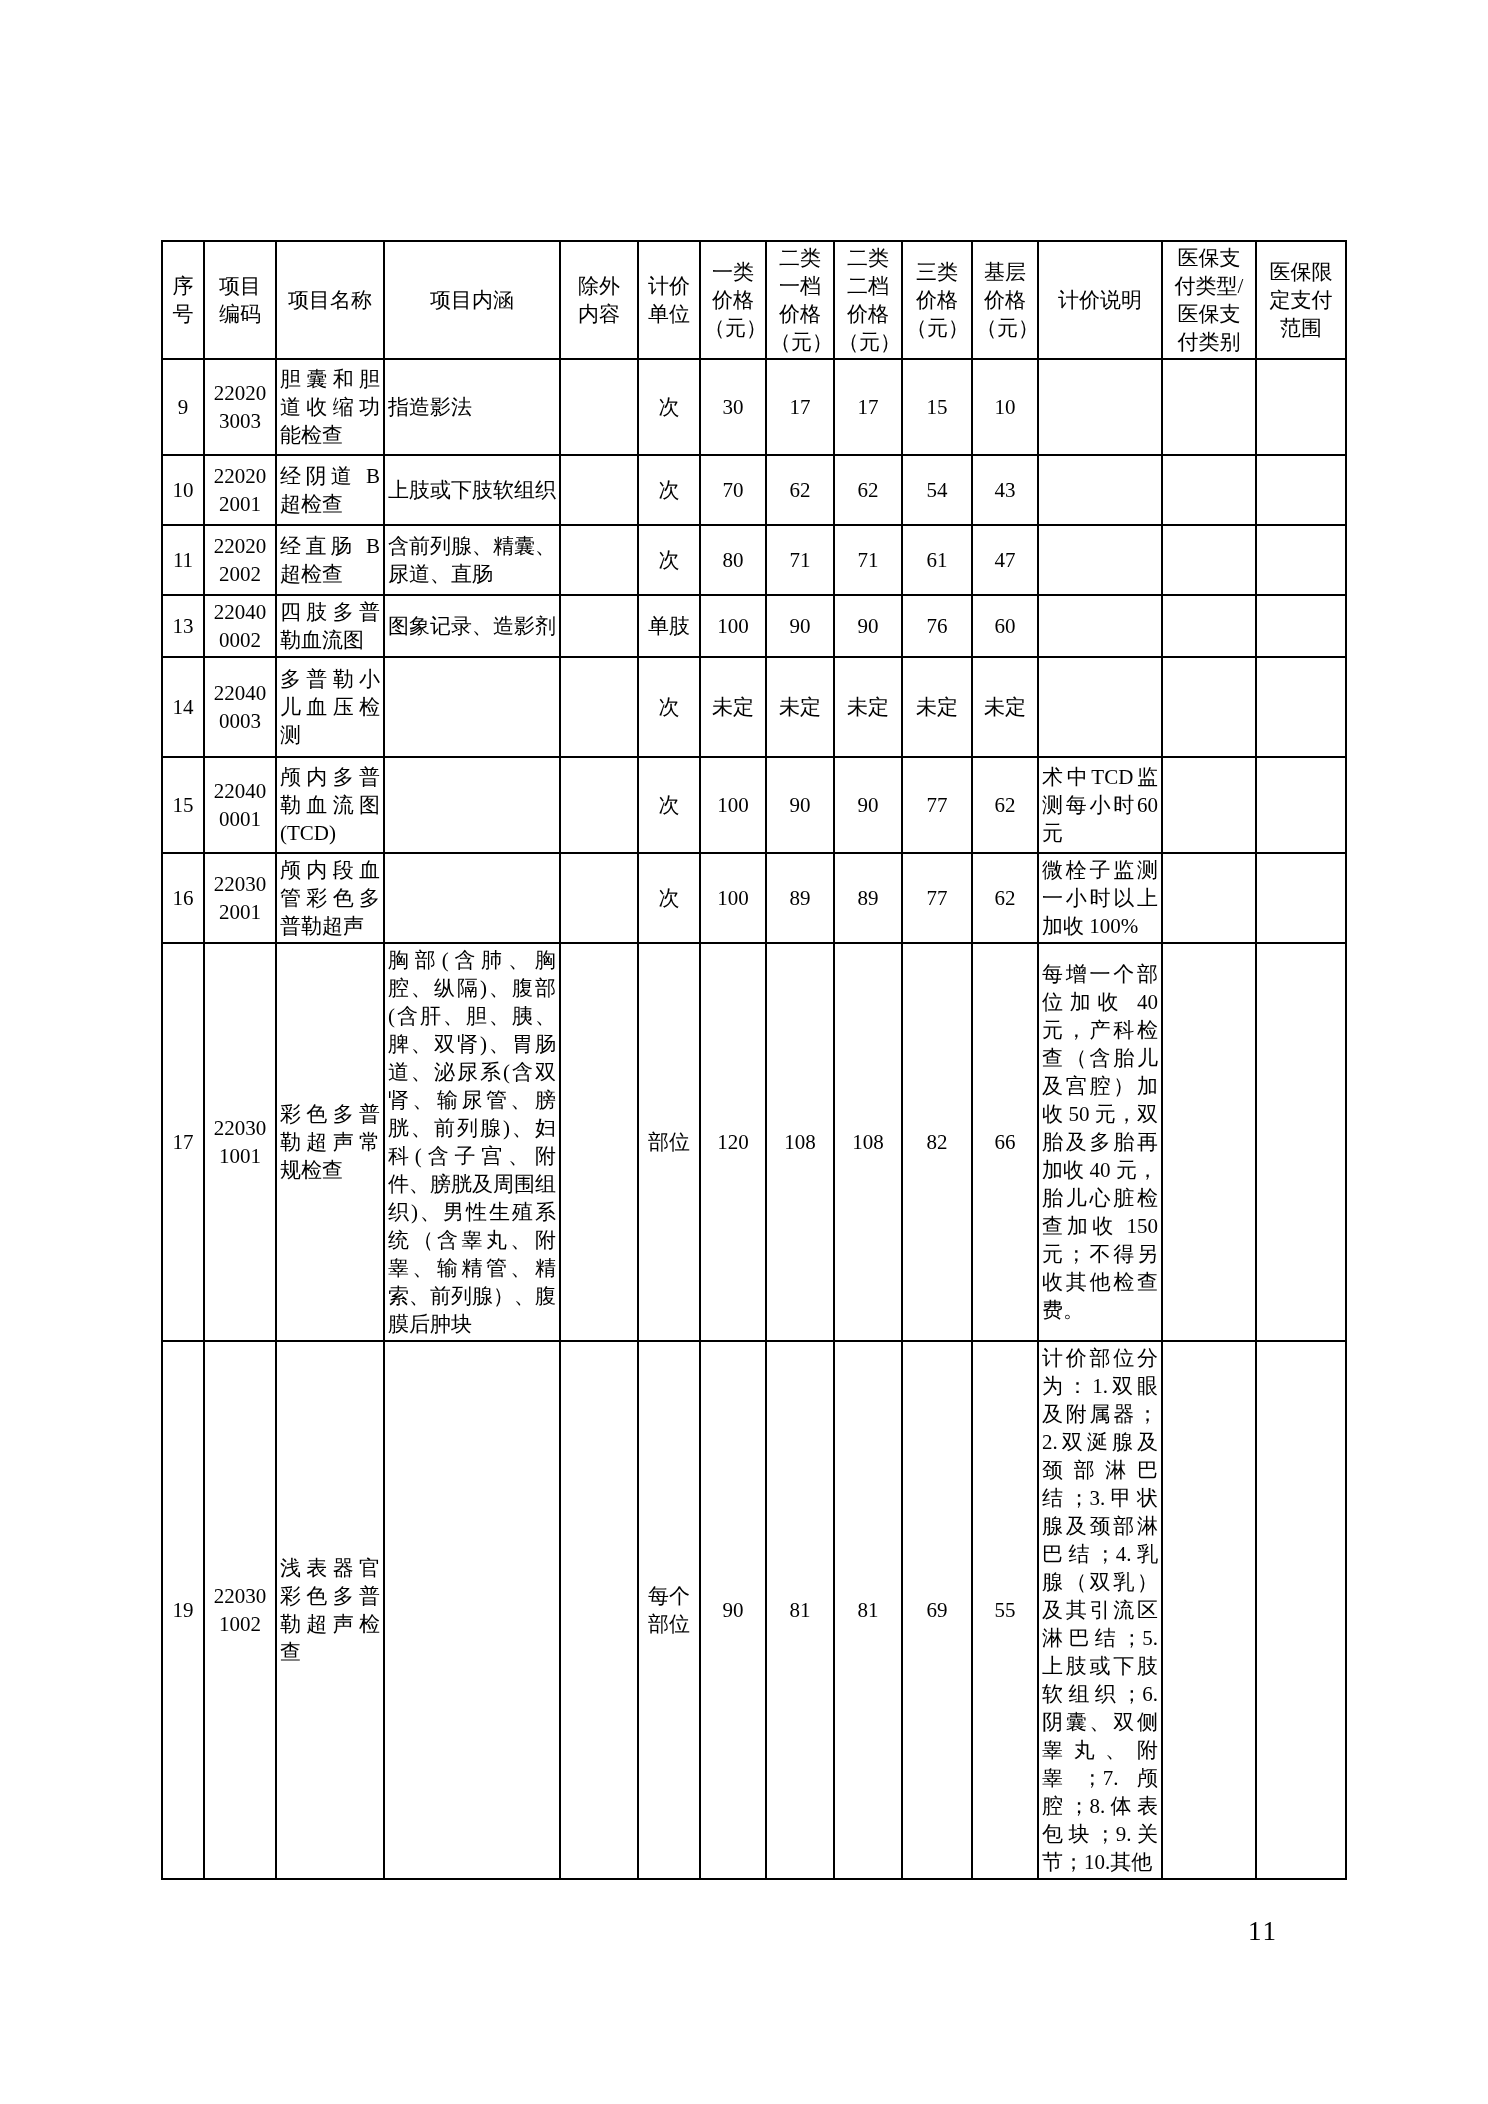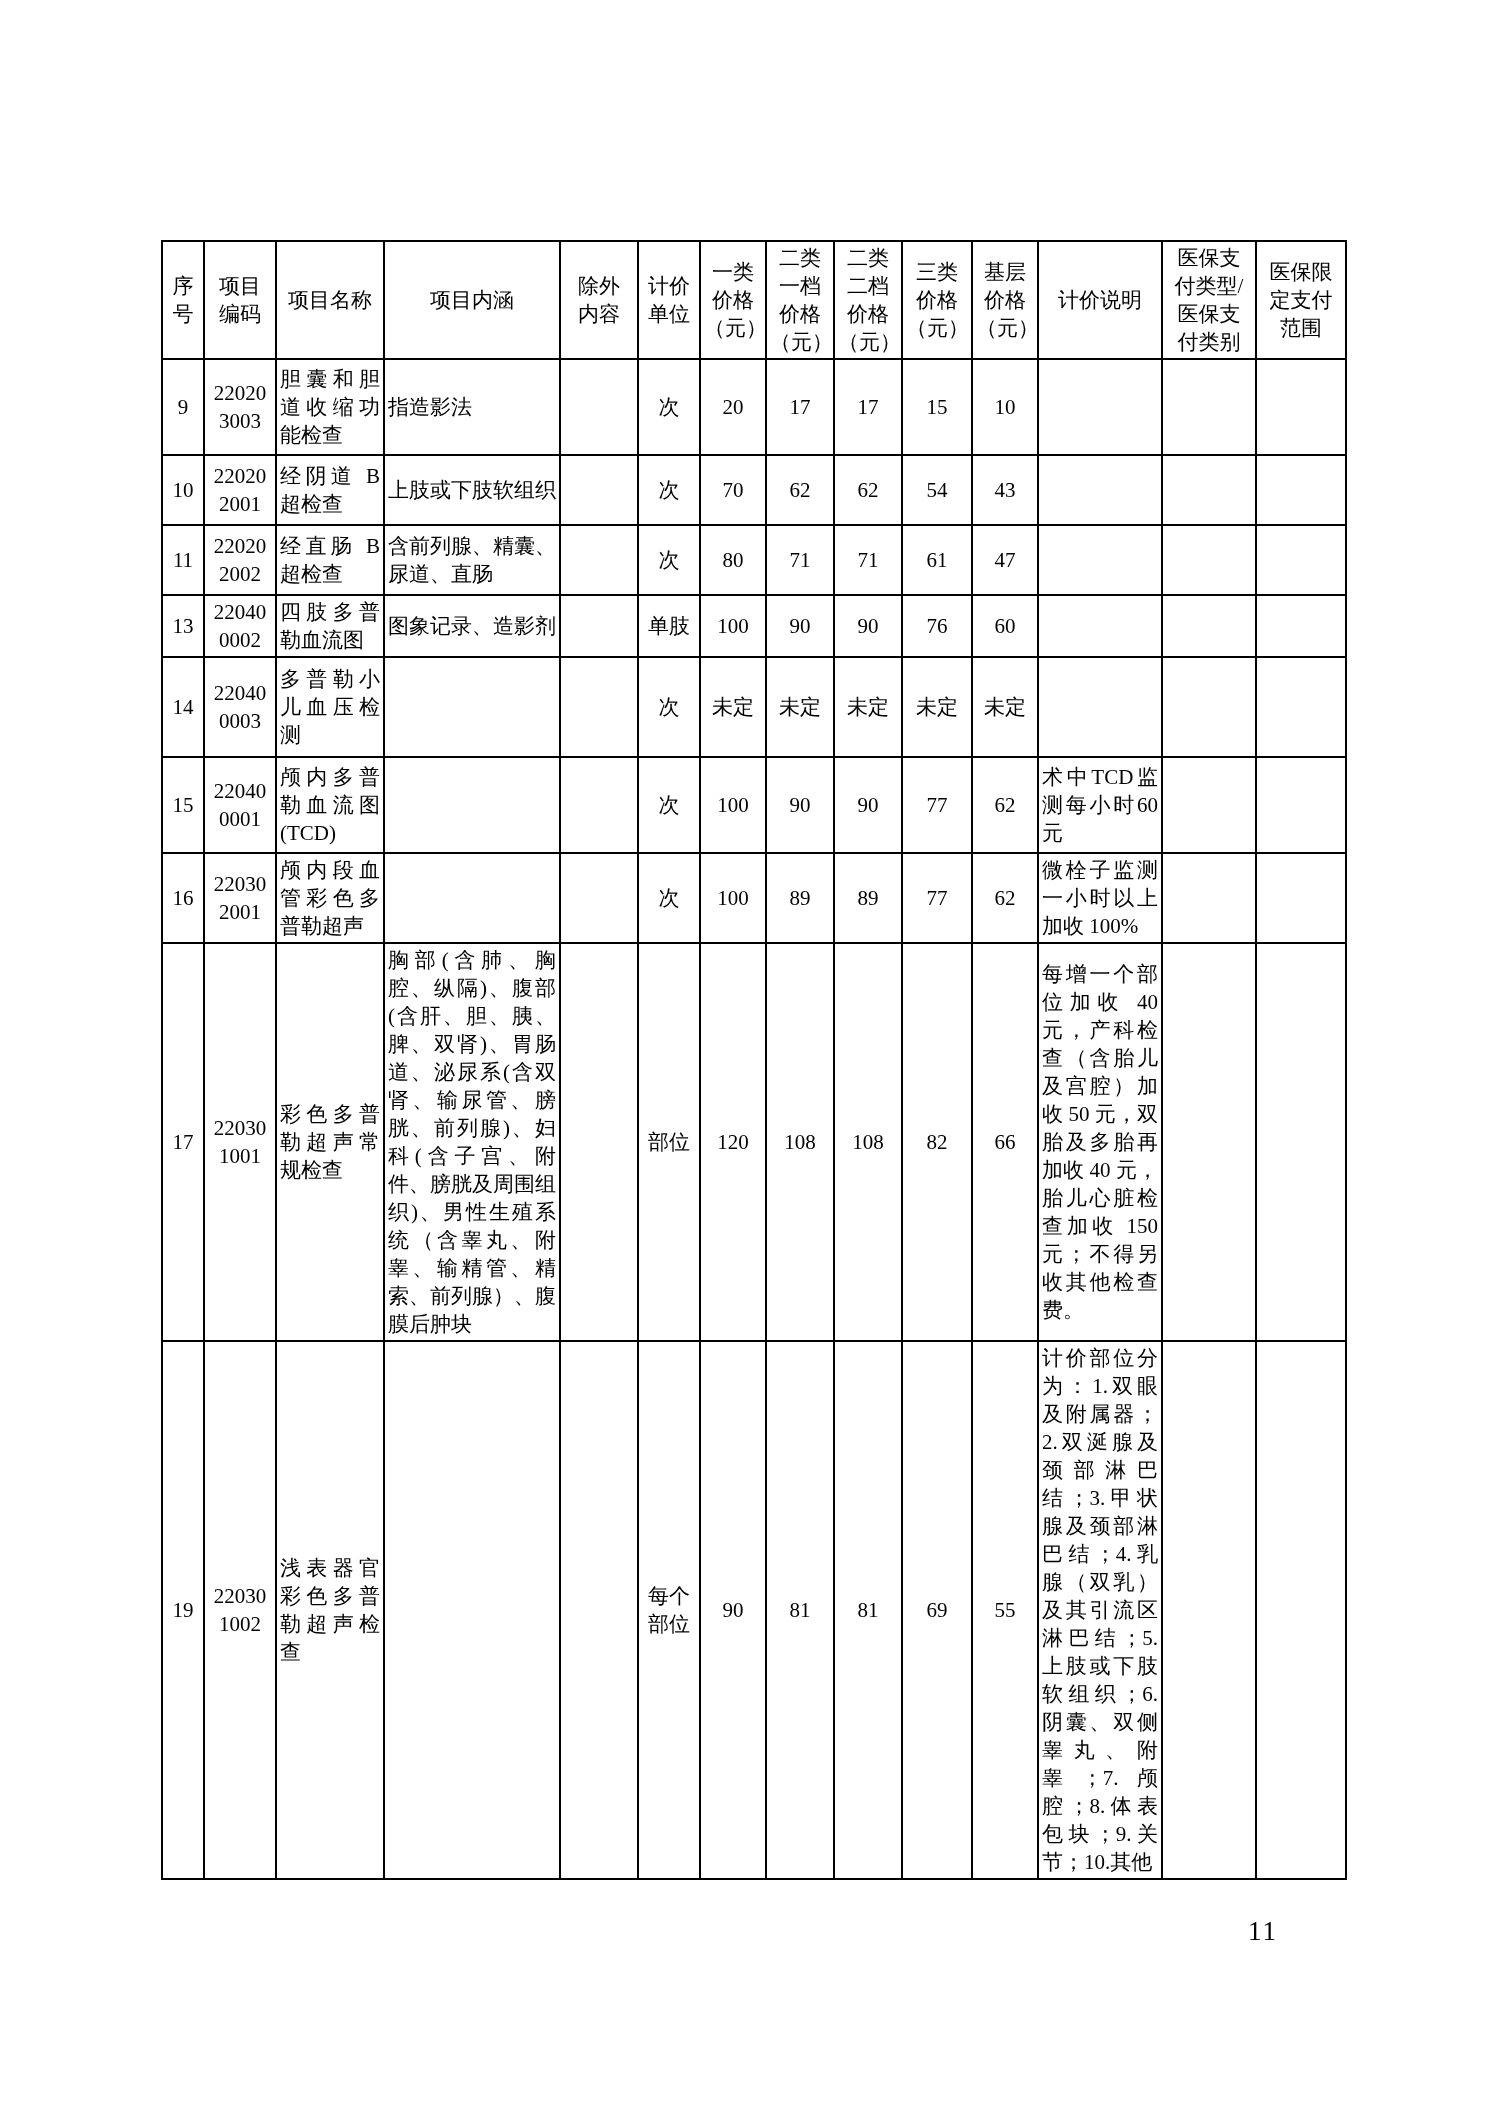--- a/index.html
+++ b/index.html
@@ -99,21 +99,21 @@
     </tr>
 
     <tr style="height:96px">
       <td class="c">9</td>
       <td class="c pre">22020
 3003</td>
       <td class="j">胆囊和胆道收缩功能检查</td>
       <td class="j">指造影法</td>
       <td class="c"></td>
       <td class="c">次</td>
-      <td class="c">20</td>
+      <td class="c">30</td>
       <td class="c">17</td>
       <td class="c">17</td>
       <td class="c">15</td>
       <td class="c">10</td>
       <td class="j"></td>
       <td class="c"></td>
       <td class="c"></td>
     </tr>
 
     <tr style="height:70px">

